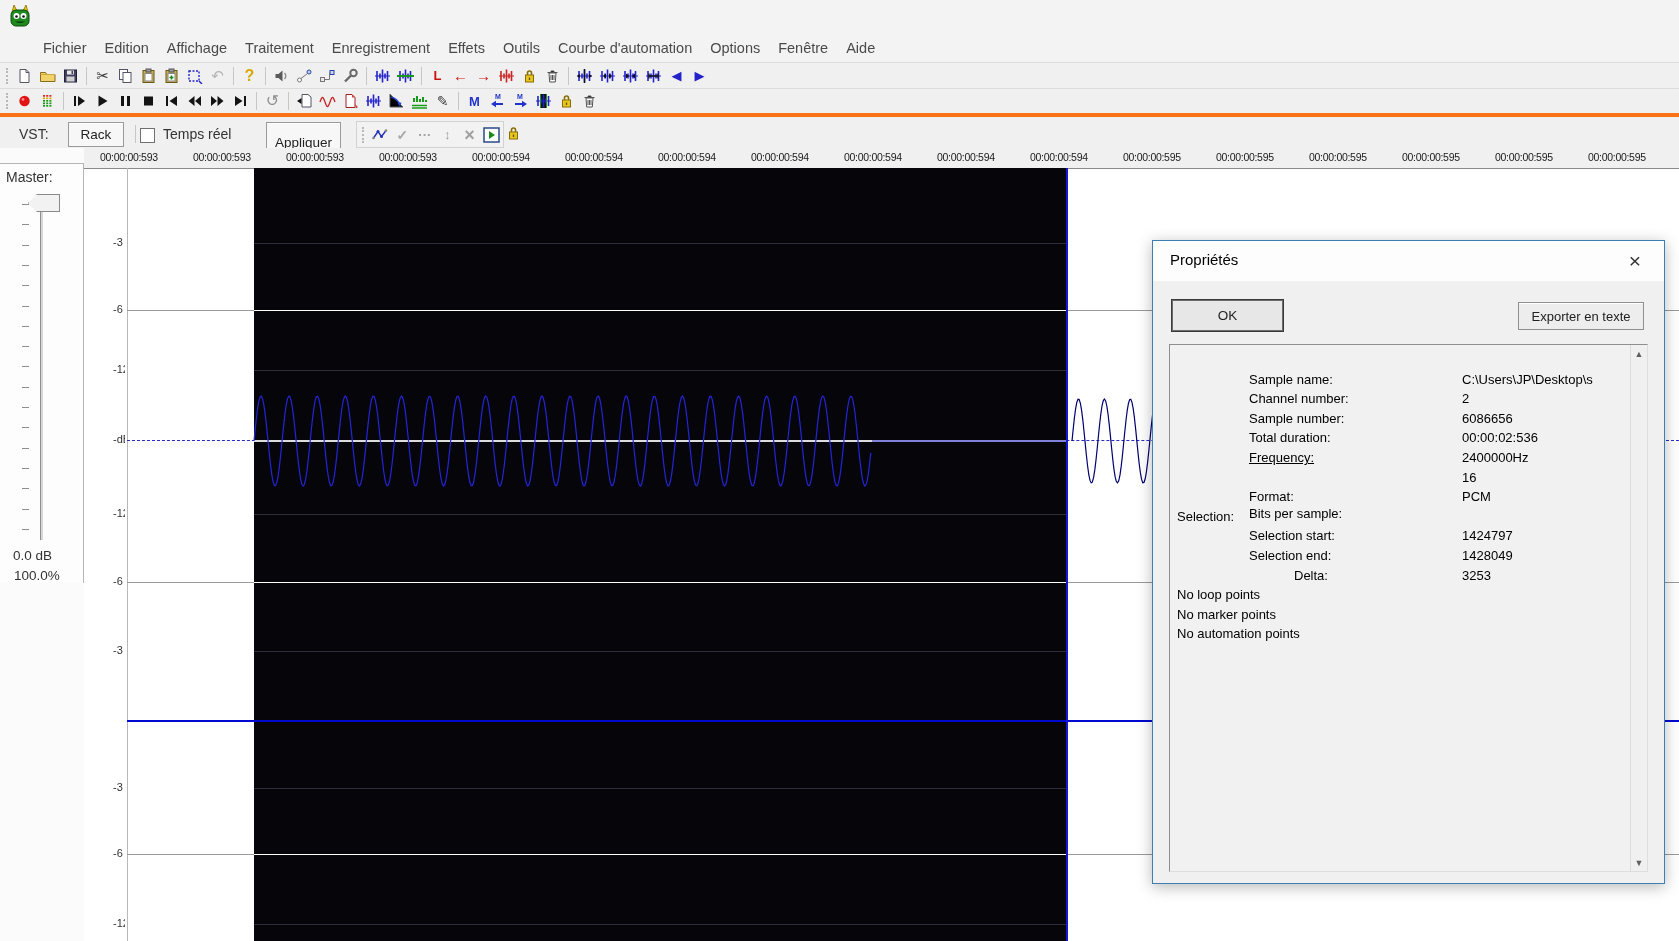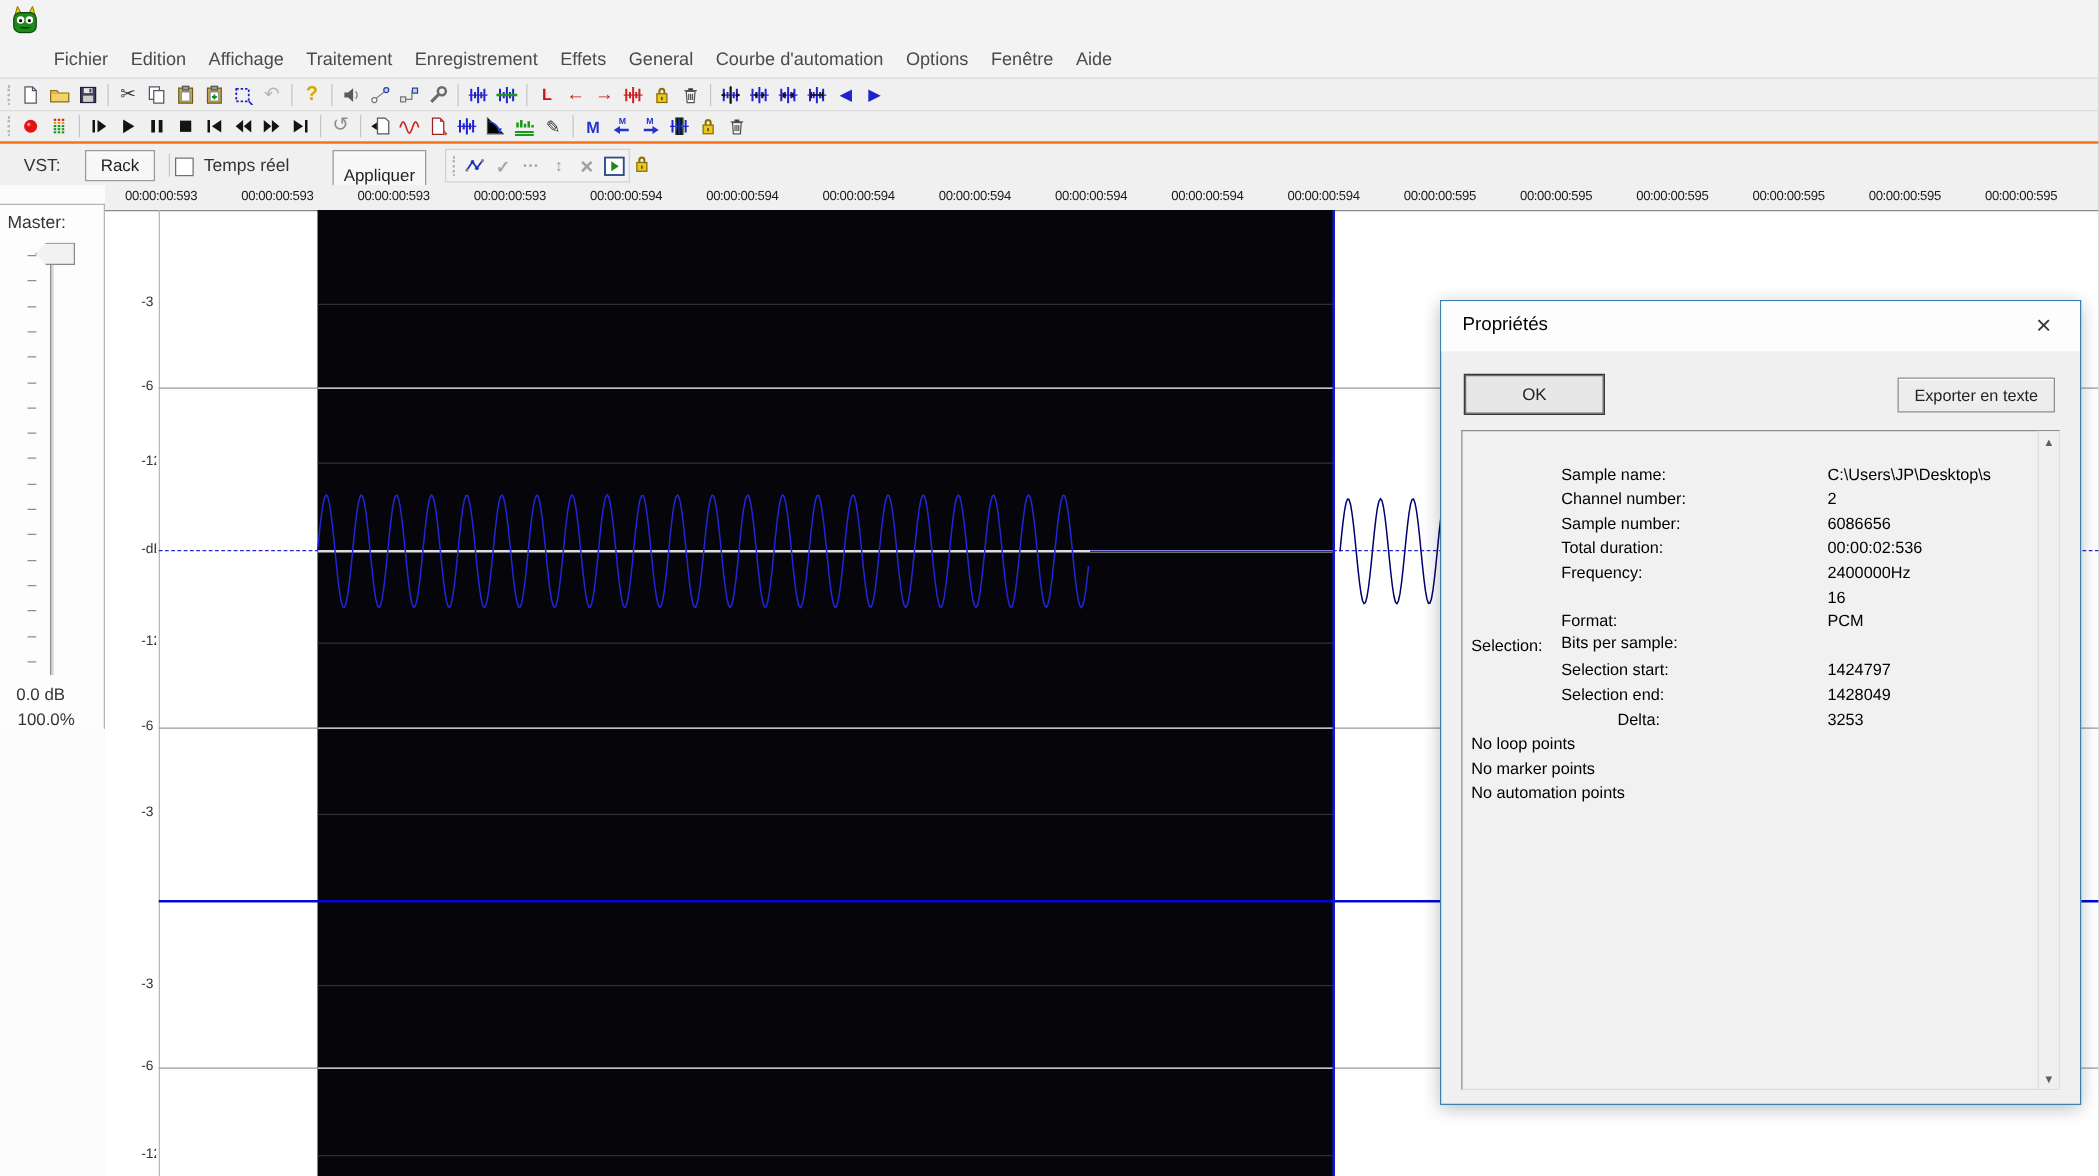--- a/index.html
+++ b/index.html
@@ -15,21 +15,21 @@
   .logo{width:22px;height:22px;}
   
   .tb{left:0;width:1679px;background:#f0f0f0;border-top:1px solid #dcdcdc;display:flex;align-items:center;padding-left:3px;}
   .tb1{top:62px;height:26px;}
   .tb2{top:88px;height:25px;}
   .grip{width:4px;height:16px;margin:0 3px;border-left:2px dotted #b8b8b8;}
   .tsep{width:1px;height:18px;background:#c6c6c6;margin:0 4px;}
   .tbtn{width:23px;height:22px;display:flex;align-items:center;justify-content:center;border:1px solid transparent;border-radius:2px;}
   .tbtn .ch{line-height:1;}
   
-  .vstbar{left:0;top:113px;width:1679px;height:35px;background:#f0f0f0;border-top:2px solid #f97316;}
+  .vstbar{left:0;top:113px;width:1679px;height:35px;background:#f0f0f0;border-top:4px solid #f97316;}
   .vstlabel{left:19px;top:9px;font-size:14px;color:#333;}
   .wbtn{position:absolute;background:#f7f7f7;border:1px solid #9a9a9a;box-shadow:0 1px 0 #fff inset;
         font-size:13.5px;color:#222;display:flex;align-items:center;justify-content:center;}
   .cb{left:140px;top:11px;width:15px;height:15px;background:#fff;border:1px solid #707070;}
   .cblabel{left:163px;top:9px;font-size:14px;color:#333;}
   .autobox{left:356px;top:4px;width:148px;height:27px;border:1px solid #d2d2d2;background:#f2f2f2;display:flex;align-items:center;padding-left:2px;}
   
   .timeline{left:84px;top:148px;width:1595px;height:20px;background:#f0f0f0;}
   .tl{position:absolute;top:3px;font-size:10.5px;color:#1a1a1a;white-space:nowrap;letter-spacing:-0.3px;}
   
@@ -101,21 +101,21 @@
           <circle cx="14.5" cy="11.5" r="1.3" fill="#111"></circle>
  <path d="M6 16.5q5 3 10 0" fill="#0a3a0a"></path>
         </svg></span>
     <span style="display:flex;">
         <span class="menu-item">Fichier</span>
         <span class="menu-item">Edition</span>
         <span class="menu-item">Affichage</span>
         <span class="menu-item">Traitement</span>
         <span class="menu-item">Enregistrement</span>
         <span class="menu-item">Effets</span>
-        <span class="menu-item">General</span>
+        <span class="menu-item">Outils</span>
         <span class="menu-item">Courbe d'automation</span>
         <span class="menu-item">Options</span>
         <span class="menu-item">Fenêtre</span>
         <span class="menu-item">Aide</span>
       </span>
   </div>
 
   
   <div class="abs tb tb1">
       <span class="grip"></span>
@@ -655,21 +655,21 @@
         </div>
         <div class="prow" style="top: 65.8px;">
           <span class="plabel" style="left: 79px;">Sample number:</span>
           <span class="pvalue">6086656</span>
         </div>
         <div class="prow" style="top: 85.4px;">
           <span class="plabel" style="left: 79px;">Total duration:</span>
           <span class="pvalue">00:00:02:536</span>
         </div>
         <div class="prow" style="top: 105px;">
-          <span class="plabel" style="left: 79px;">Frequency:</span>
+          <span class="plabel" style="left: 79px; text-decoration: underline;">Frequency:</span>
           <span class="pvalue">2400000Hz</span>
         </div>
         <div class="prow" style="top: 124.6px;">
           <span class="plabel" style="left: 79px; margin-top: 36px;">Bits per sample:</span>
           <span class="pvalue">16</span>
         </div>
         <div class="prow" style="top: 144.2px;">
           <span class="plabel" style="left: 79px;">Format:</span>
           <span class="pvalue">PCM</span>
         </div>

